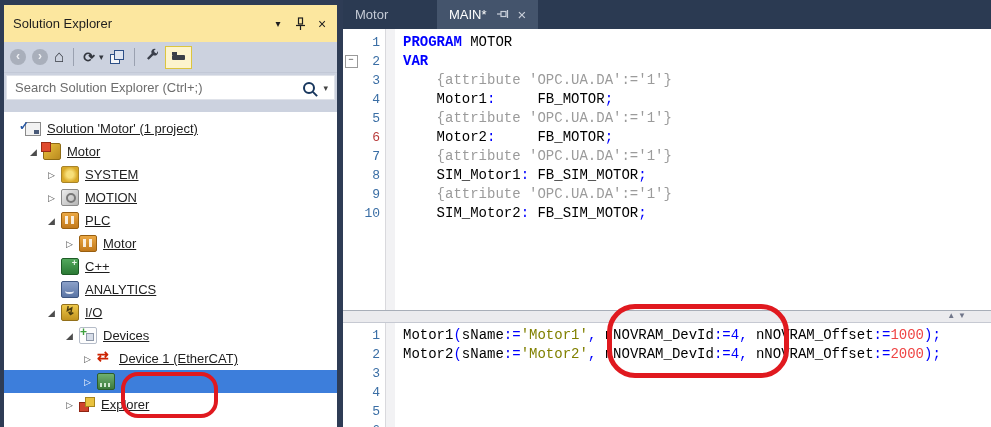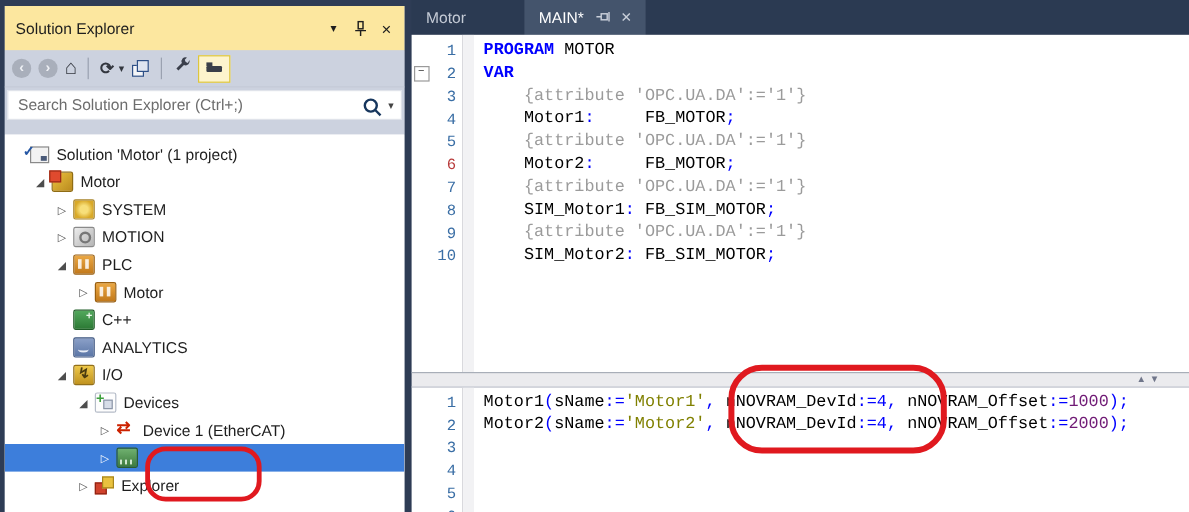--- a/index.html
+++ b/index.html
@@ -43,21 +43,21 @@
   .mag{width:8px;height:8px;border:2px solid #17365d;border-radius:50%;position:relative;margin-right:8px;}
   .mag::after{content:"";position:absolute;width:6px;height:2px;background:#17365d;
               transform:rotate(45deg);left:7px;top:9px;}
   .search-drop{font-size:9px;color:#444;}
 
   .se-tree{flex:1;background:#ffffff;overflow:hidden;padding-top:5px;}
   .tree-row{height:23px;display:flex;align-items:center;font-size:13px;color:#1e1e1e;white-space:nowrap;}
   .tree-row.selected{background:#3d7edb;color:#ffffff;}
   .tree-row .expander{width:15px;flex:none;text-align:center;font-size:9px;color:#4d4d4d;}
   .tree-row.selected .expander{color:#ffffff;}
-  .tree-label{margin-left:1px;}
+  .tree-label{margin-left:1px;text-decoration:underline;}
 
   
   .ticon{width:16px;height:15px;flex:none;margin:0 5px 0 2px;position:relative;border-radius:2px;}
   .ticon-solution{background:#f2f2f2;border:1px solid #8a8a8a;border-radius:0;width:14px;height:12px;}
   .ticon-solution::after{content:"";position:absolute;right:1px;bottom:1px;width:5px;height:4px;background:#4a5a78;}
   .check-over{position:absolute;left:-7px;top:-4px;color:#2456a4;font-size:12px;font-weight:bold;}
   .ticon-project{background:linear-gradient(135deg,#ecc23e,#b98a1f);border:1px solid #8f6c14;}
   .ticon-project::before{content:"";position:absolute;left:-3px;top:-2px;width:8px;height:8px;
                          background:#e04a2e;border:1px solid #9c2c16;}
   .ticon-system{background:radial-gradient(circle at 50% 50%,#f7df7a 30%,#d9a928 70%);border:1px solid #a8842a;}
@@ -114,21 +114,21 @@
   .line-num{width:26px;flex:none;text-align:right;padding-right:5px;box-sizing:border-box;
             font:13px/19px "Liberation Mono",monospace;color:#3a6ea5;}
   .line-num.alert{color:#b83b3b;}
   .gut-spacer{width:10px;flex:none;}
   .code-text{margin:0;padding-left:8px;font:14px/19px "Liberation Mono",monospace;color:#000;white-space:pre;}
   .tk{color:#0000ff;font-weight:bold;}
   .ti{color:#000000;}
   .tp{color:#0000ff;}
   .tg{color:#9b9b9b;}
   .ts{color:#808000;}
-  .tn{color:#701a75;}
+  .tn{color:#ef4444;}
   .tnb{color:#0000ff;}
 
   .splitter{height:11px;flex:none;background:#ebebee;border-top:1px solid #a8aeb8;
             border-bottom:1px solid #c6c9d2;position:relative;}
   .split-arrows{position:absolute;right:22px;top:0px;font-size:8px;color:#70768a;letter-spacing:3px;}
 
   .annotation{position:absolute;border-style:solid;border-color:#e0191f;pointer-events:none;z-index:50;}
 </style>
 </head>
 <body>

